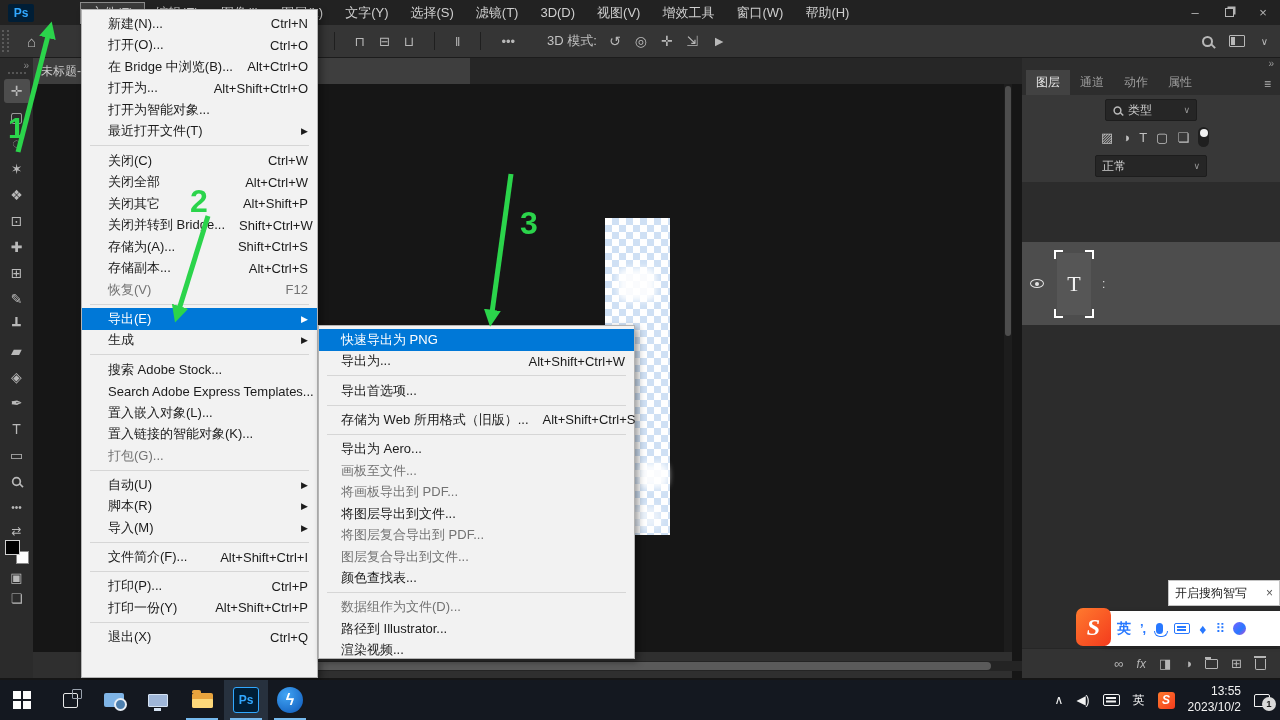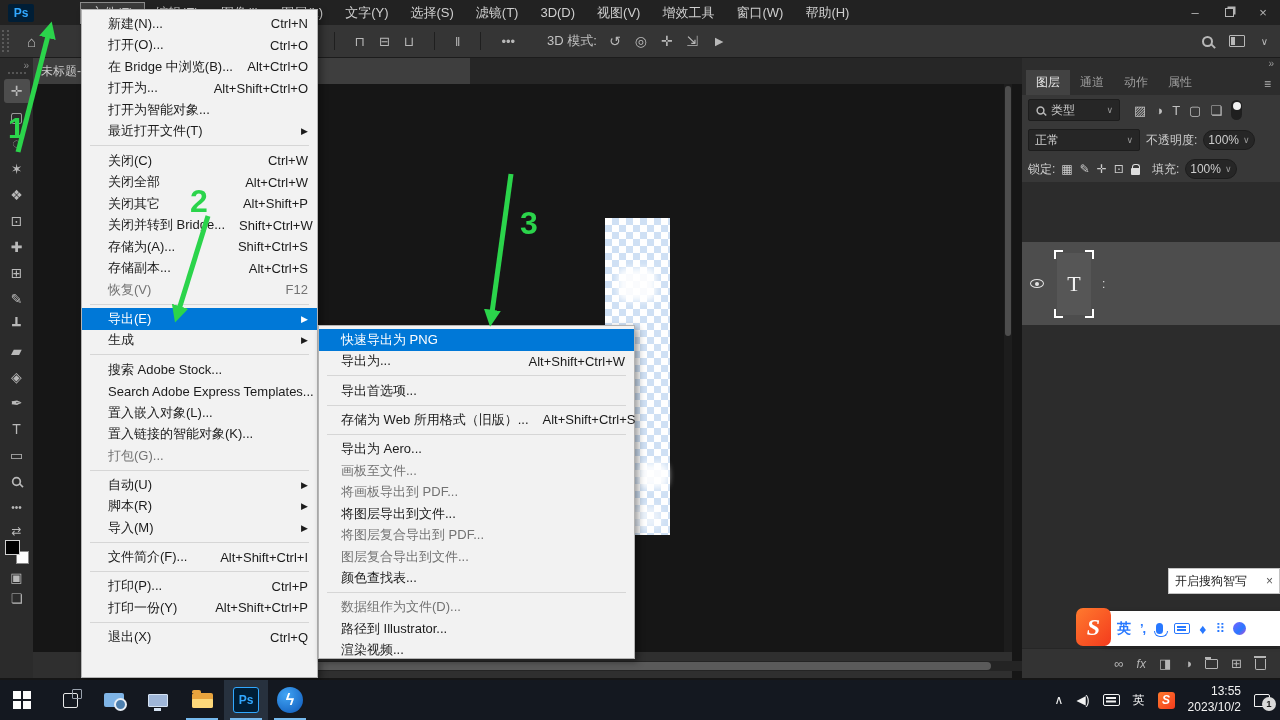--- a/index.html
+++ b/index.html
@@ -90,21 +90,21 @@
   .msep { height:1px; background:#d6d6d6; margin:3.4px 8px; }
 
   
   .panel { position:absolute; left:1022px; top:58px; width:258px; height:620px; background:#383838; z-index:3;
     color:#cdcdcd; font-size:12px; }
   .p-mini { height:13px; background:#2d2d2d; text-align:right; color:#9a9a9a; font-size:10px; padding-right:6px; }
   .p-tabs { height:24px; background:#2d2d2d; display:flex; align-items:flex-end; padding-left:4px; }
   .p-tab { padding:4px 10px; color:#9d9d9d; }
   .p-tab.active { background:#424242; color:#e8e8e8; }
   .p-menu { margin-left:auto; padding:4px 8px; color:#b5b5b5; letter-spacing:1px; }
-  .p-row { display:flex; align-items:center; padding:4px 6px; gap:6px; }
+  .p-row { display:flex; align-items:center; padding:4px 6px; gap:6px;flex-direction:column; }
   .p-box { background:#262626; border:1px solid #1d1d1d; border-radius:2px; height:22px;
     display:flex; align-items:center; padding:0 6px; gap:5px; }
   .p-chev { color:#9a9a9a; font-size:9px; margin-left:auto; }
   .f-icons { display:flex; gap:9px; margin-left:8px; font-size:13px; color:#c0c0c0; align-items:center; }
   .toggle { width:11px; height:20px; background:#1f1f1f; border-radius:6px; position:relative; }
   .toggle::before { content:""; position:absolute; left:1.5px; top:1.5px; width:8px; height:8px;
     border-radius:50%; background:#f0f0f0; }
   .val-box { background:#262626; border:1px solid #1d1d1d; border-radius:10px; height:20px;
     display:flex; align-items:center; padding:0 4px; gap:4px; }
   .lock-icons { display:flex; gap:7px; font-size:12px; align-items:center; }
@@ -130,21 +130,21 @@
     display:flex; align-items:center; justify-content:flex-end; gap:13px; padding-right:14px;
     color:#b5b5b5; font-size:13px; border-top:1px solid #262626; }
   .fx { font-style:italic; font-size:12px; }
   .p-folder { width:13px; height:10px; border:1.5px solid #b5b5b5; border-radius:1px; position:relative; }
   .p-folder::before { content:""; position:absolute; left:-1px; top:-3px; width:6px; height:2px; background:#b5b5b5; }
   .p-trash { width:11px; height:11px; border:1.5px solid #b5b5b5; border-top:none; border-radius:0 0 2px 2px;
     position:relative; margin-top:2px; }
   .p-trash::before { content:""; position:absolute; left:-2.5px; top:-3px; width:12px; height:1.5px; background:#b5b5b5; }
 
   
-  .sogou-tooltip { position:absolute; left:1168px; top:568px; width:112px; height:26px; background:#fff;
+  .sogou-tooltip { position:absolute; left:1168px; top:580px; width:112px; height:26px; background:#fff;
     border:1px solid #c4c4c4; display:flex; align-items:center; padding:0 6px; gap:6px;
     font-size:12px; color:#222; z-index:40; }
   .st-close { margin-left:auto; color:#555; }
   .sogou-bar { position:absolute; left:1103px; top:611px; width:177px; height:35px; background:#fff;
     border-radius:4px 0 0 4px; box-shadow:0 1px 4px rgba(0,0,0,.35); display:flex; align-items:center;
     gap:9px; padding-left:14px; z-index:41; color:#2878ff; }
   .sogou-logo { position:absolute; left:1076px; top:608px; width:35px; height:38px; border-radius:7px;
     background:linear-gradient(135deg,#ff7a2e,#f43b1d); color:#fff; font-weight:bold; font-style:italic;
     font-size:24px; display:flex; align-items:center; justify-content:center; z-index:42;
     font-family:"Liberation Serif","DejaVu Serif",serif; }

